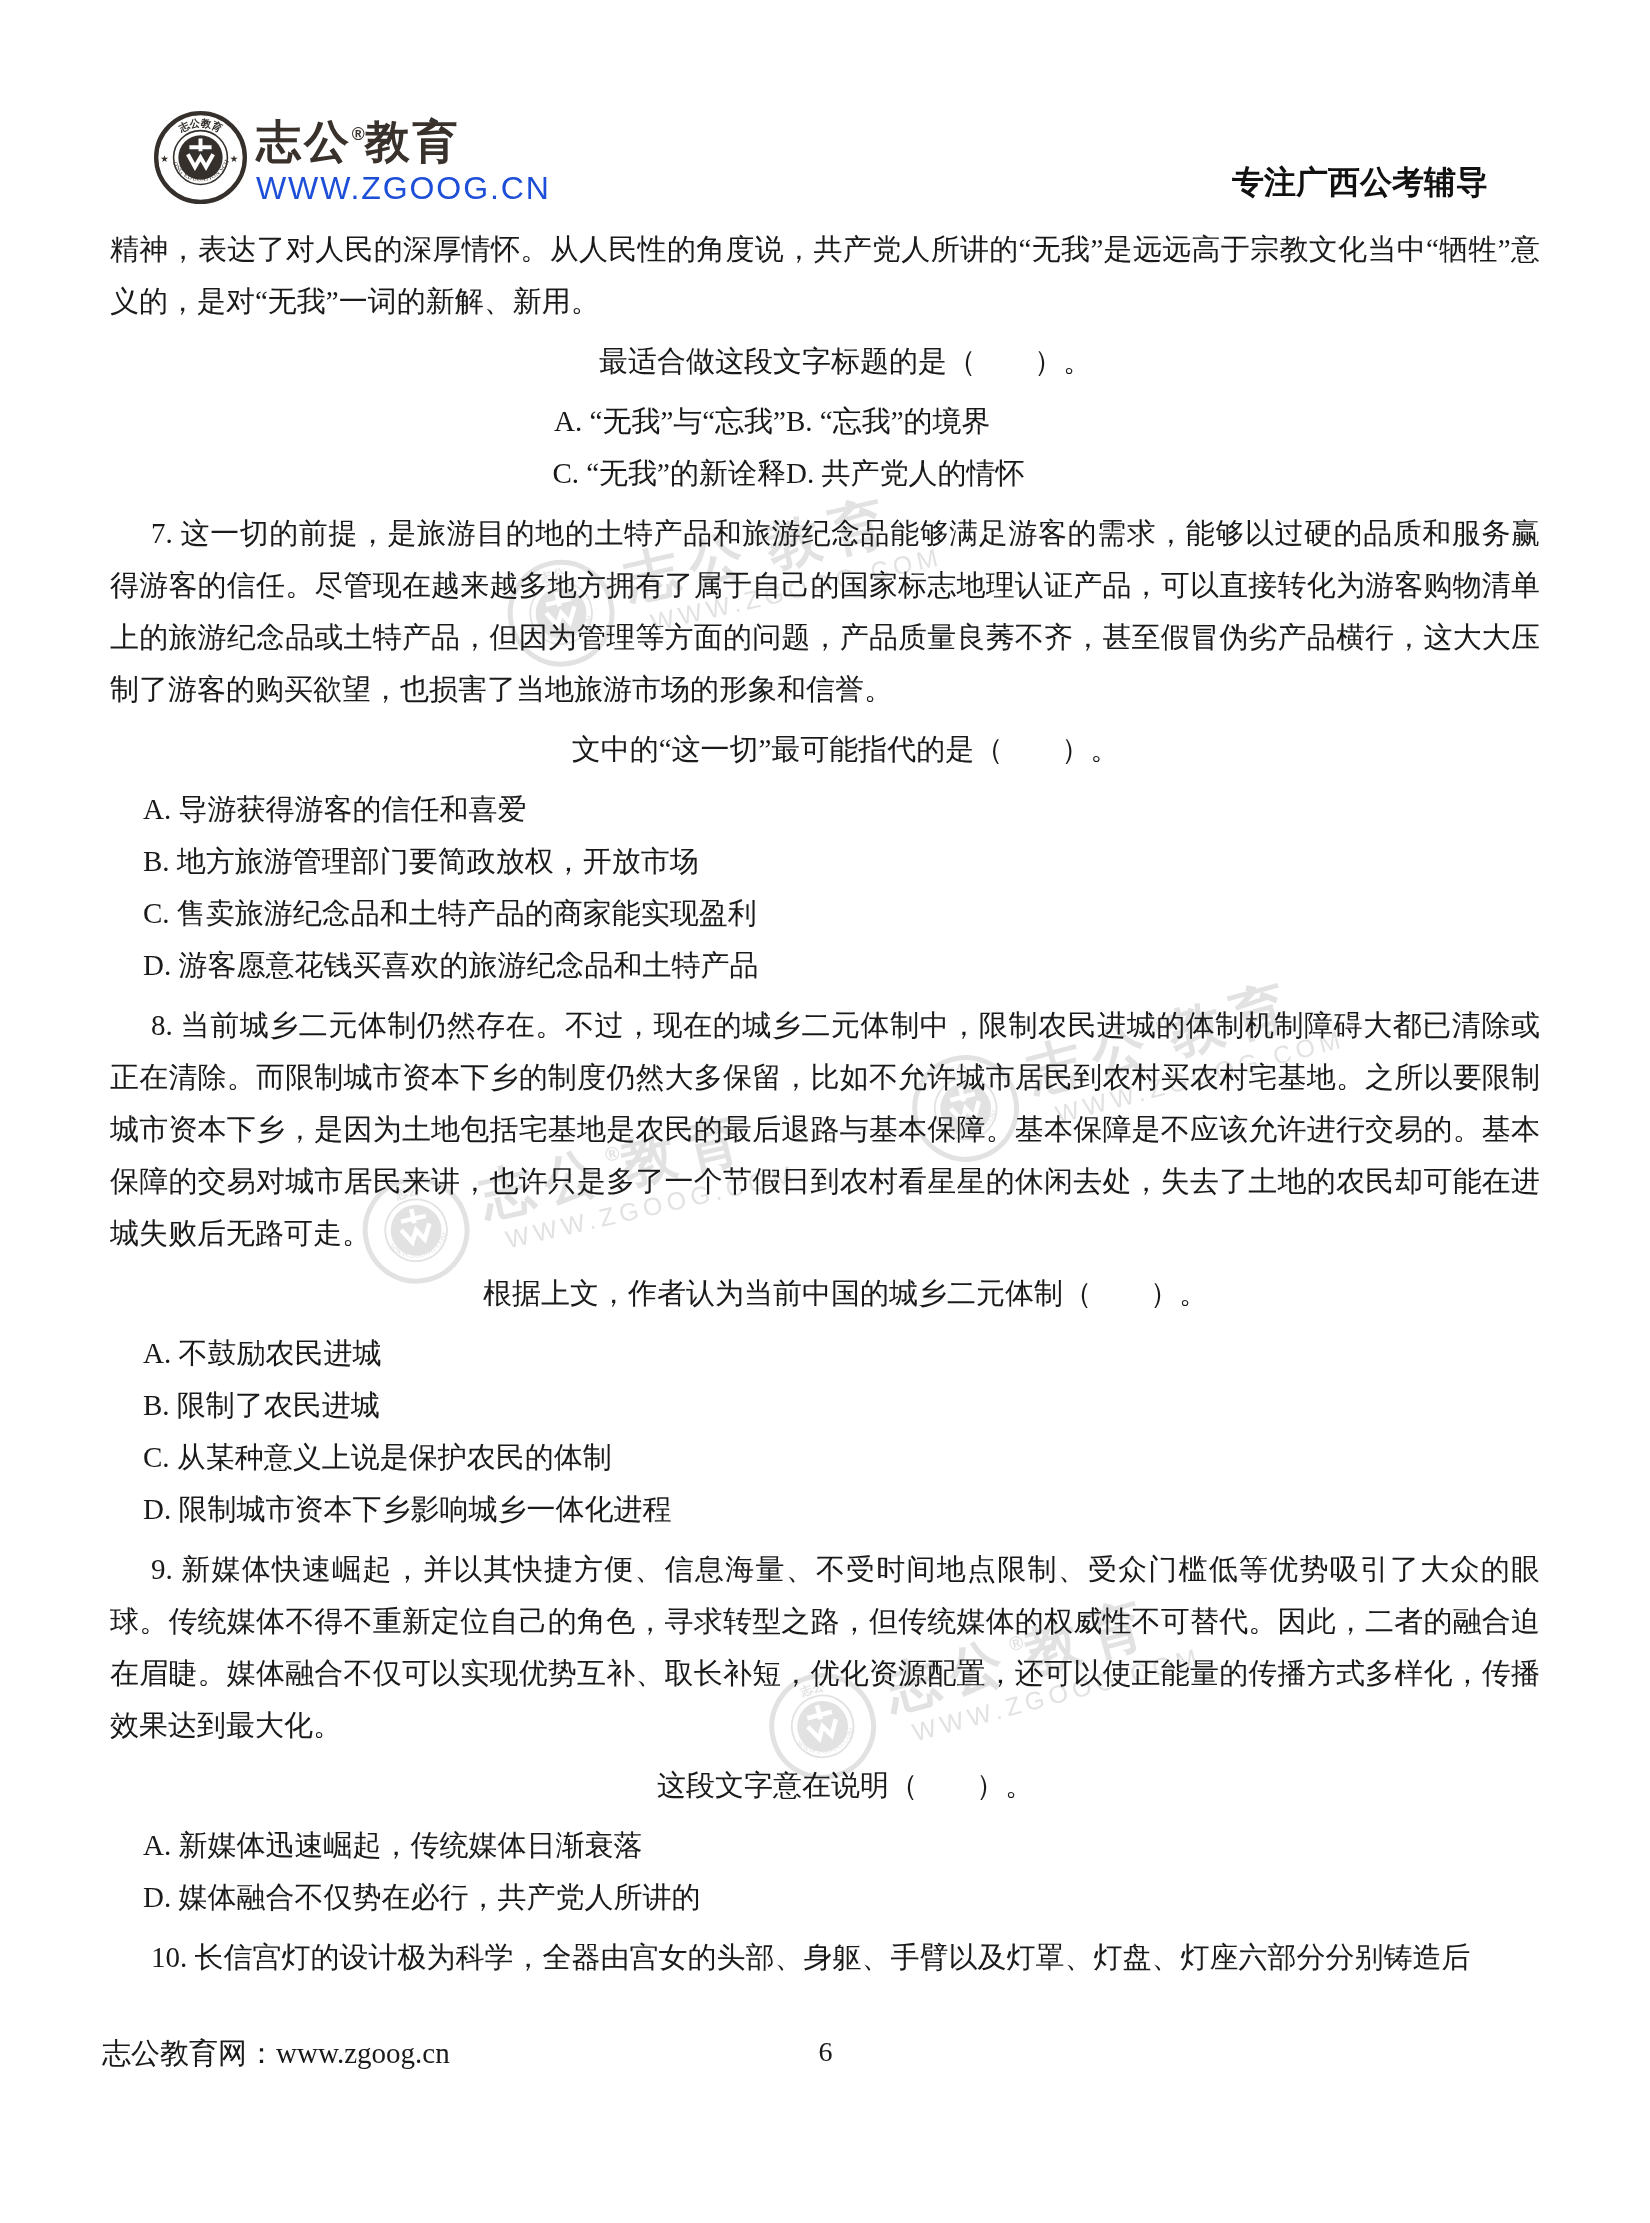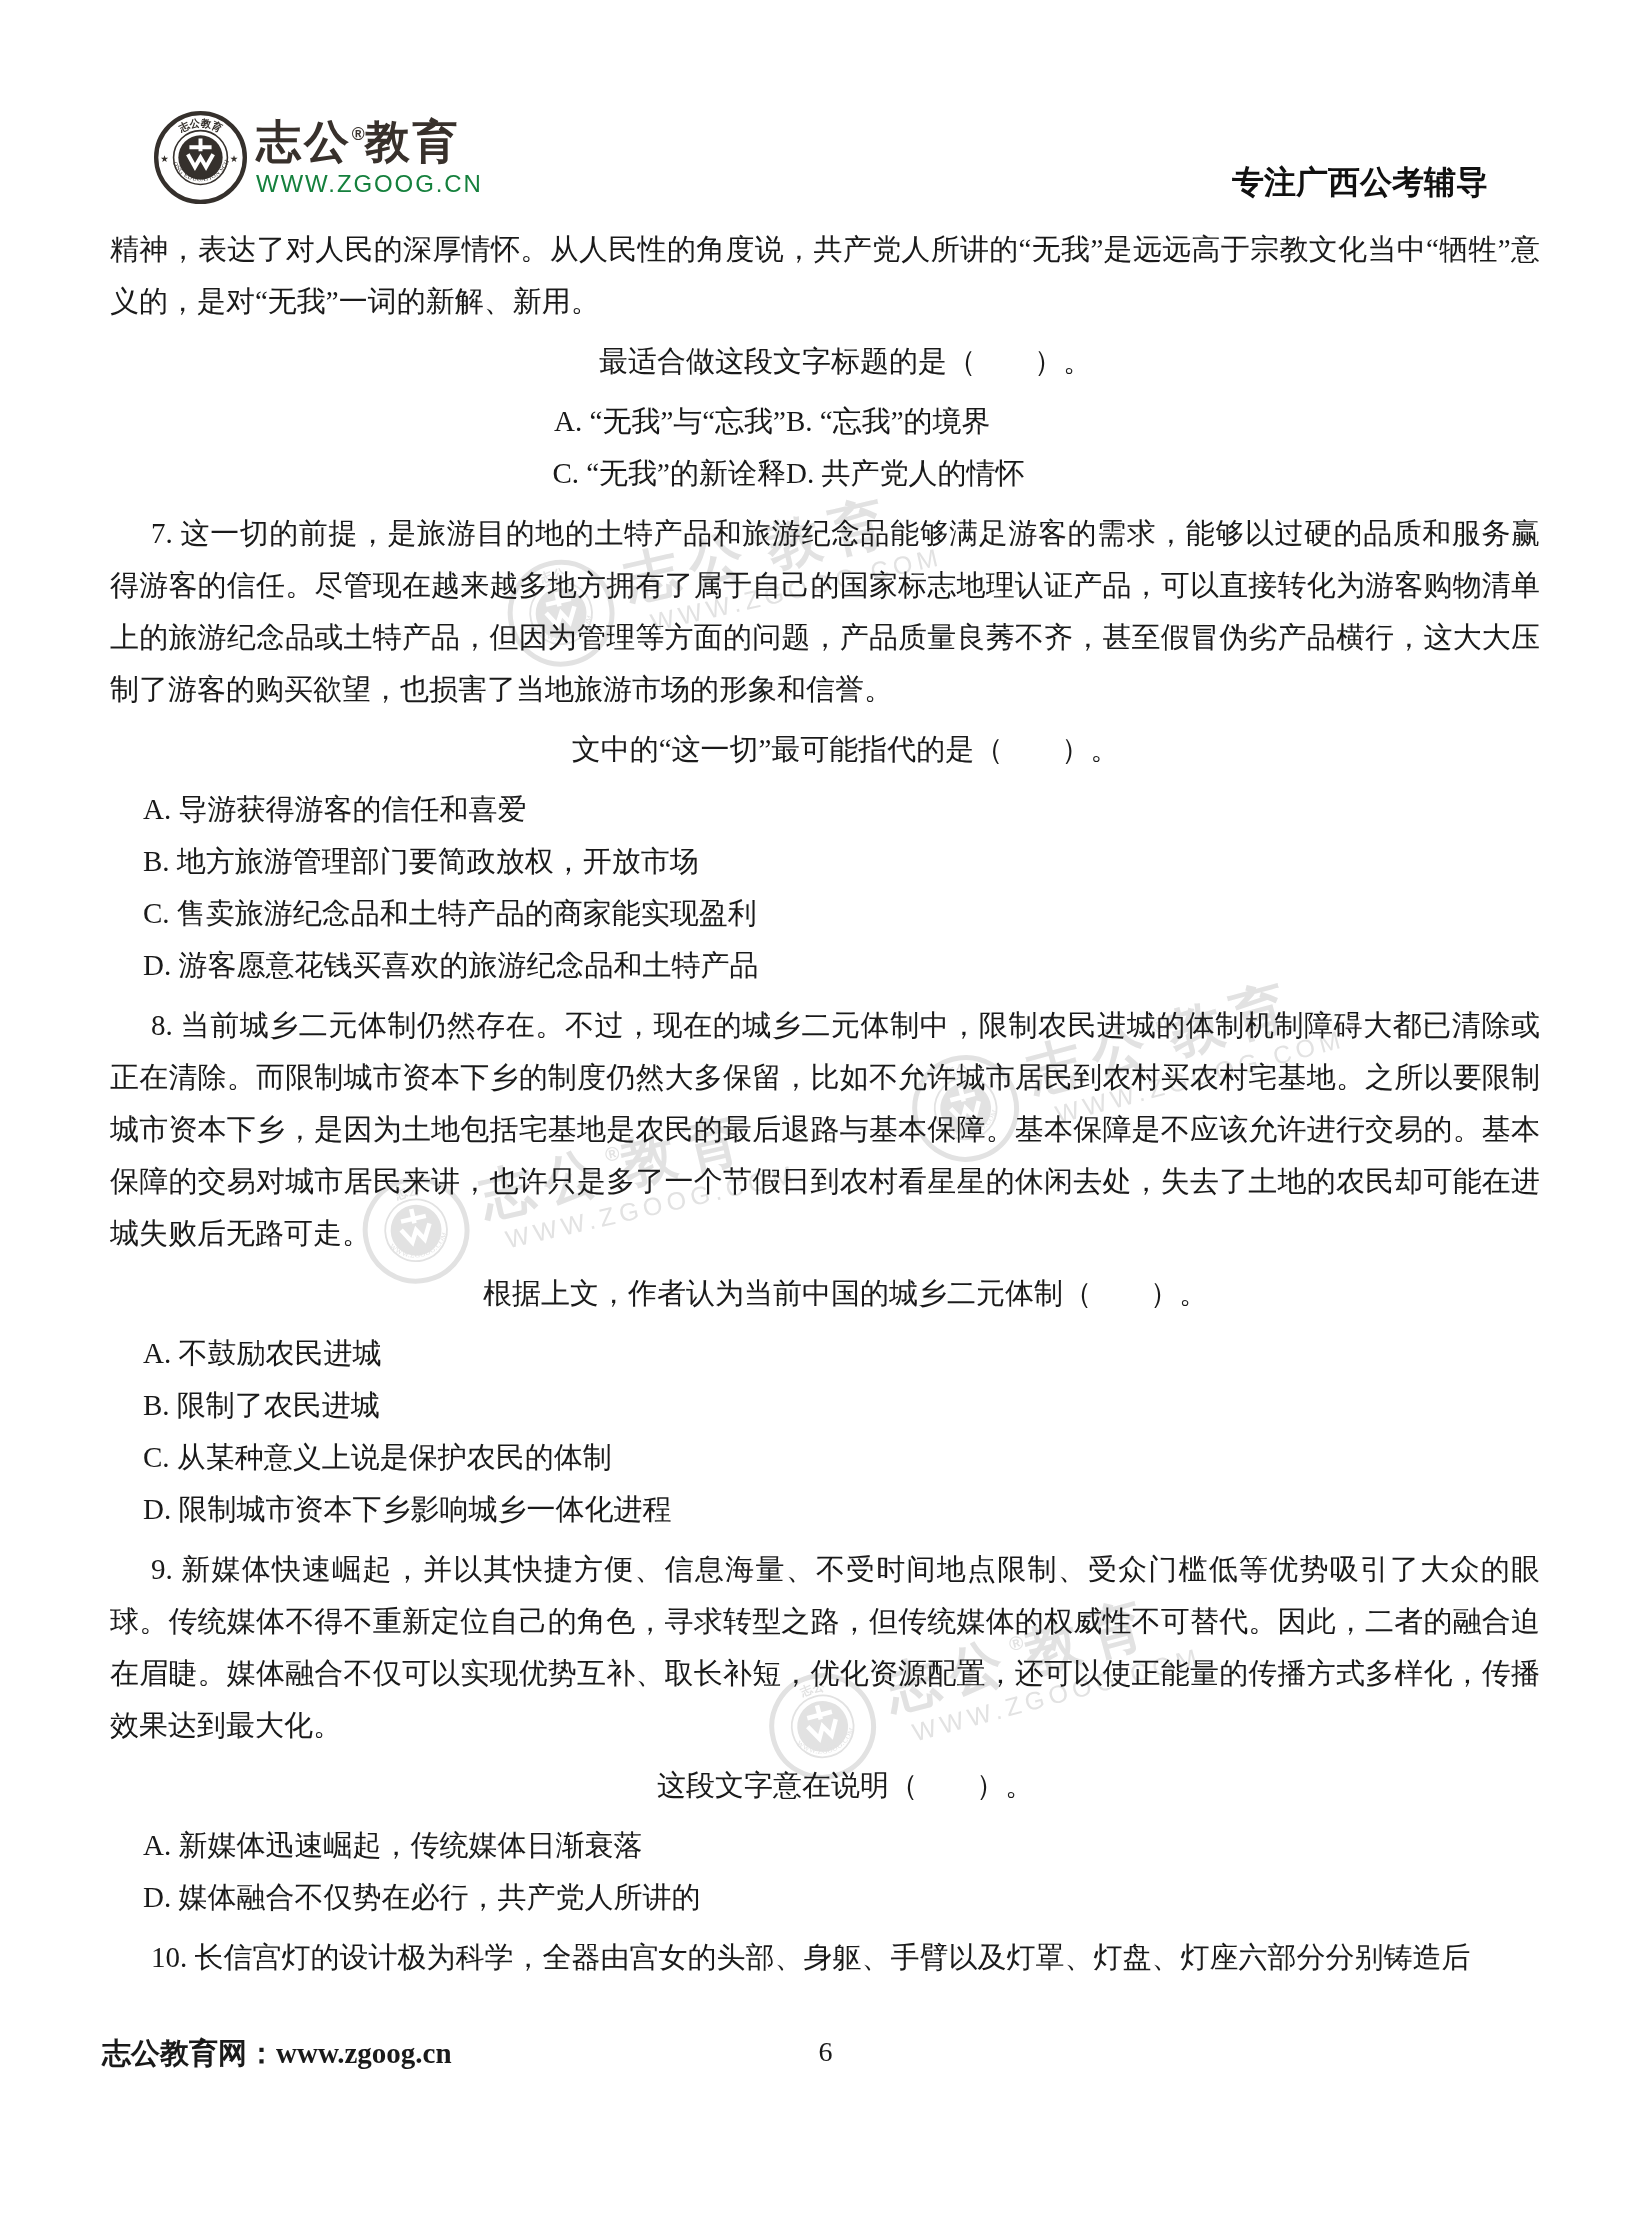--- a/index.html
+++ b/index.html
@@ -8,21 +8,21 @@
     background:#ffffff; overflow:hidden;
     font-family:"Liberation Serif","DejaVu Serif",serif;
     color:#1a1a1a;
   }
 
   
   .hdr-seal { position:absolute; left:153px; top:110px; width:95px; height:95px; color:#35302c; z-index:2; }
   .brand { position:absolute; left:256px; top:118px; z-index:2; font-family:"Liberation Sans","DejaVu Sans",sans-serif; }
   .brand-name { font-size:45px; font-weight:bold; color:#38312c; letter-spacing:2.9px; line-height:1.05; white-space:nowrap; }
   .brand-name sup { font-size:17.5px; vertical-align:17.5px; letter-spacing:0; }
-  .brand-url { font-size:24px; color:#15803d; letter-spacing:1.9px; margin-top:4.9px; white-space:nowrap; }
+  .brand-url { font-size:32px; color:#1d4ed8; letter-spacing:1.9px; margin-top:4.9px; white-space:nowrap; }
   .tagline { position:absolute; right:163px; top:161px; font-size:32px; font-weight:bold; color:#111; z-index:2; white-space:nowrap; }
 
   
   .wm { position:absolute; display:flex; align-items:center; gap:15.5px; color:#e2e2e2; z-index:0;
         transform-origin:left center; pointer-events:none; }
   .wm-seal { width:109px; height:109px; flex:none; }
   .wm-brand { font-family:"Liberation Sans","DejaVu Sans",sans-serif; font-weight:bold;
               font-size:54px; letter-spacing:11.6px; white-space:nowrap; line-height:1; }
   .wm-brand sup { font-size:19.4px; vertical-align:25px; letter-spacing:0; }
   .wm-url { font-family:"Liberation Sans","DejaVu Sans",sans-serif; font-size:25px;
@@ -36,21 +36,21 @@
   .doc-body { position:absolute; left:102px; width:1446px; top:215px; z-index:1;
               font-size:29px; line-height:52px; text-align:justify; }
   .doc-body p { margin:8px; }
   .para { text-indent:41px; }
   .stem { padding-left:41px; text-align:center; }
   .opt  { padding-left:41px; text-align:left; }
   .opt-row { display:flex; padding-left:41px; text-align:right; }
   .opt-row .col-a { width:643px; flex:none; }
 
   
-  .footer-site { position:absolute; left:102px; top:2034px; font-size:29px; font-weight:bold; z-index:2; white-space:nowrap; }
+  .footer-site { position:absolute; left:102px; top:2034px; font-size:29px; font-weight:normal; z-index:2; white-space:nowrap; }
   .page-num { position:absolute; left:0; top:2036px; width:1651px; text-align:center; font-size:28px; z-index:1; }
 </style>
 </head>
 <body>
 
 <div class="page">
 
   <svg class="hdr-seal" viewBox="0 0 120 120">
     <defs>
       <path id="arcTop" d="M 17,64 A 43,43 0 0 1 103,64"></path>

